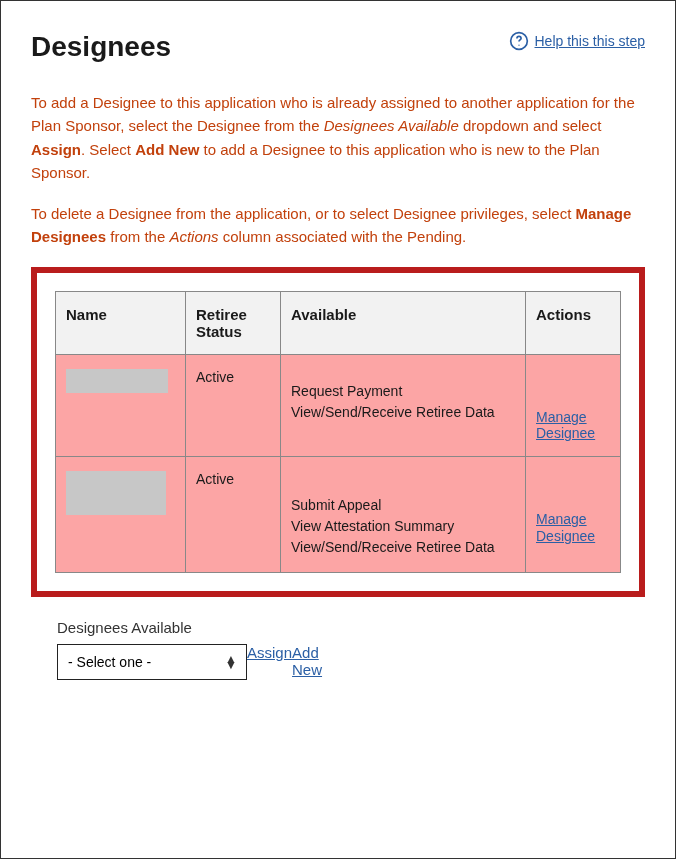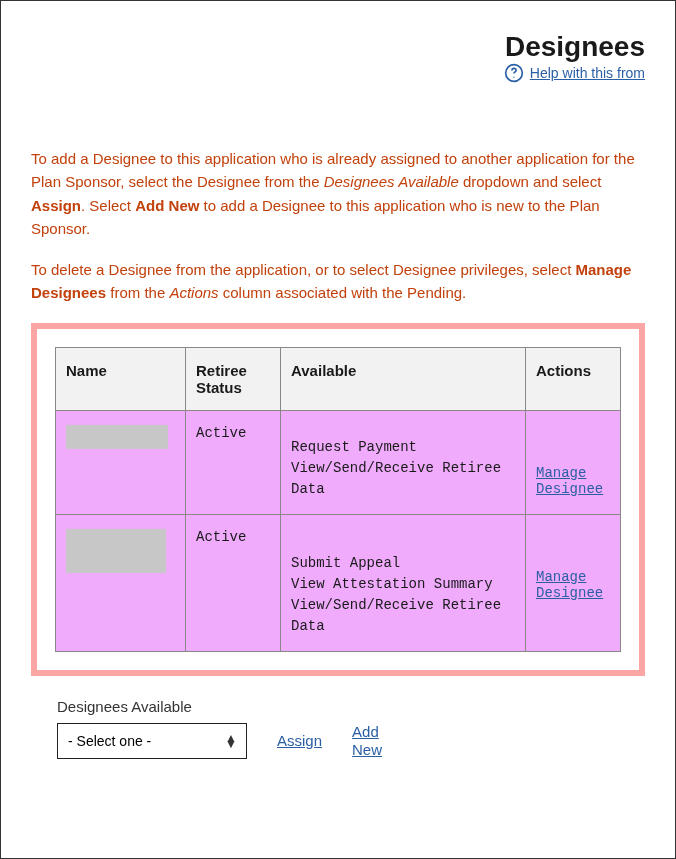--- a/index.html
+++ b/index.html
@@ -8,23 +8,22 @@
       background: #fff;
       width: 676px;
       height: 859px;
       border: 1px solid #333;
       padding: 30px;
       color: #1a1a1a;
     }
     .header-row {
       display: flex;
       justify-content: space-between;
-      align-items: flex-end;
-      margin-bottom: 64px;
-      flex-direction: column;
+      align-items: flex-start;
+      margin-bottom: 28px;
     }
     .page-title {
       font-size: 28px;
       font-weight: 700;
       color: #1a1a1a;
     }
     .help-link {
       display: flex;
       align-items: center;
       gap: 6px;
@@ -39,21 +38,21 @@
     }
     .intro-para {
       font-size: 15px;
       line-height: 1.55;
       color: #c2410c;
       margin-bottom: 18px;
     }
     .intro-para em { font-style: italic; }
     .intro-para strong { font-weight: 700; }
     .table-highlight {
-      border: 6px solid #fca5a5;
+      border: 6px solid #b91c1c;
       padding: 18px;
       margin-top: 8px;
     }
     table.designees {
       width: 100%;
       border-collapse: collapse;
       font-size: 14px;
     }
     table.designees th,
     table.designees td {
@@ -91,22 +90,21 @@
       padding-left: 26px;
     }
     .available-label {
       font-size: 15px;
       color: #333;
       margin-bottom: 8px;
       display: block;
     }
     .below-row {
       display: flex;
-      align-items: center;
-      gap: 30px;
+      align-items: flex-start;
     }
     .select-wrap {
       position: relative;
       width: 190px;
     }
     .select-one {
       width: 190px;
       height: 36px;
       border: 1px solid #222;
       padding: 0 30px 0 10px;
@@ -128,36 +126,36 @@
     .action-link {
       color: #2b5fa5;
       text-decoration: underline;
       font-size: 15px;
       cursor: pointer;
       line-height: 1.15;
       display: block;
       max-width: 45px;
     }
     .action-link.assign { max-width: none; }
-    td { background: #f0abfc; font-family: Liberation Mono, monospace; }
+    td { background: #fca5a5; }
   </style>
 </head>
 <body>
 
 <div class="header-row">
   <h1 class="page-title">Designees</h1>
   <a class="help-link">
     <span class="help-icon">
       <svg viewBox="0 0 24 24" width="20" height="20" fill="none" stroke="#2b5fa5" stroke-width="2">
         <circle cx="12" cy="12" r="10"></circle>
         <path d="M9.5 9a2.5 2.5 0 0 1 5 0c0 1.5-2.5 2-2.5 3.5"></path>
         <circle cx="12" cy="17" r="0.8" fill="#2b5fa5" stroke="none"></circle>
       </svg>
     </span>
-    <span> Help with this from</span>
+    <span> Help this this step</span>
   </a>
 </div>
 
 <p class="intro-para">
   <span>To add a Designee to this application who is already assigned to another application for the Plan Sponsor, select the Designee from the </span><em>Designees Available</em><span> dropdown and select </span><strong>Assign</strong><span>. Select </span><strong>Add New</strong><span> to add a Designee to this application who is new to the Plan Sponsor.</span>
 </p>
 
 <p class="intro-para">
   <span>To delete a Designee from the application, or to select Designee privileges, select </span><strong>Manage Designees</strong><span> from the </span><em>Actions</em><span> column associated with the Pending.</span>
 </p>

